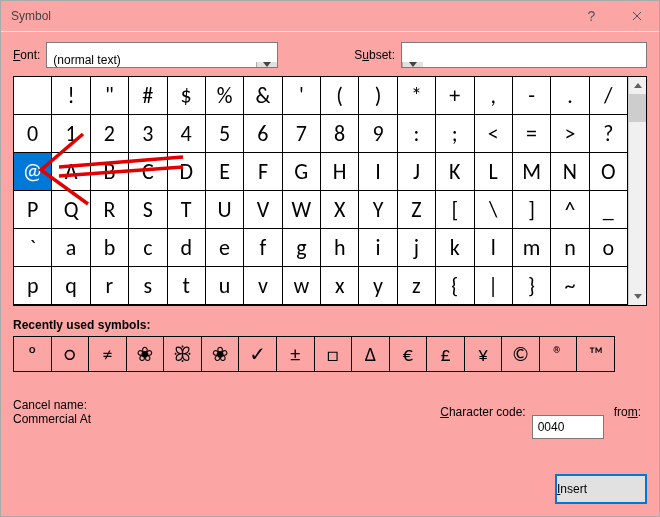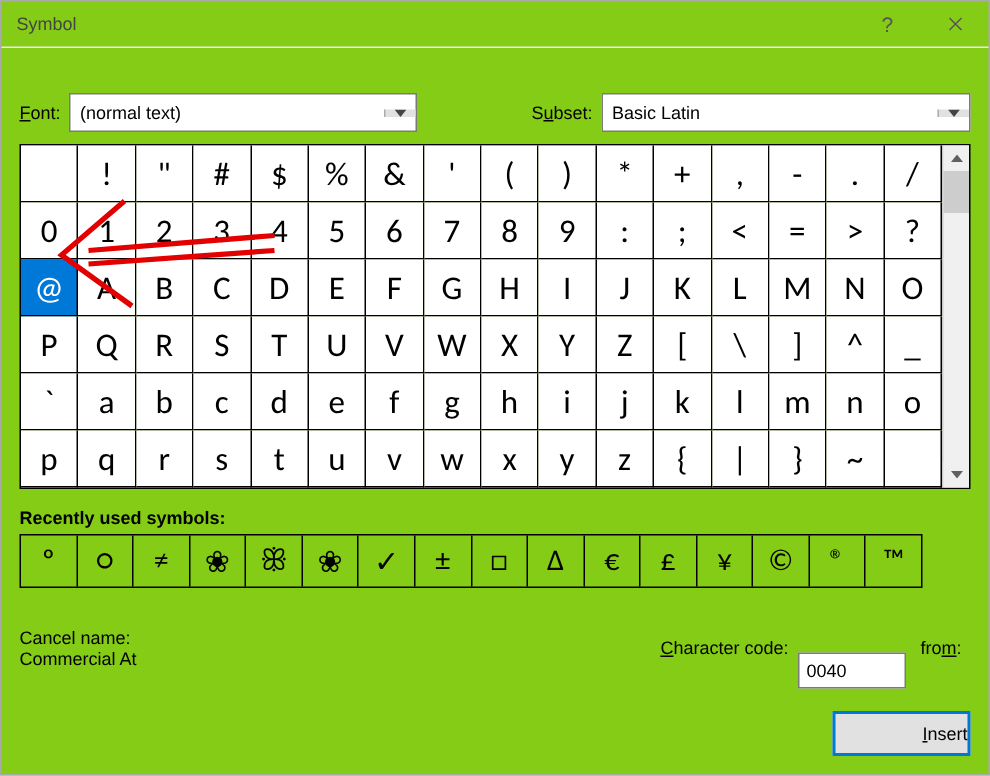--- a/index.html
+++ b/index.html
@@ -9,21 +9,21 @@
     background: #fff;
     color: #000;
   }
   .dialog {
     width: 660px;
     height: 517px;
     border: 1px solid #aaa;
     box-sizing: border-box;
     display: flex;
     flex-direction: column;
-    background: #84cc16;
+    background: #fca5a5;
   }
   .titlebar {
     height: 30px;
     display: flex;
     align-items: center;
     padding: 0 0 0 10px;
     border-bottom: 1px solid #eee;
   }
   .titlebar .title {
     flex: 1;
@@ -44,30 +44,29 @@
     flex: 1;
     padding: 10px 12px 12px 12px;
     display: flex;
     flex-direction: column;
     position: relative;
   }
   .row {
     display: flex;
     align-items: center;
     margin-bottom: 8px;
-    margin-top: 20px;
   }
   .lbl {
     margin-right: 6px;
     white-space: nowrap;
   }
   .lbl .ul { text-decoration: underline; }
   .combo {
     display: flex;
-    align-items: center;
+    align-items: flex-end;
     height: 24px;
     border: 1px solid #7a7a7a;
     background: #fff;
   }
   .combo input {
     border: none;
     outline: none;
     padding: 0 6px;
     font-family: inherit;
     font-size: 12px;
@@ -176,21 +175,21 @@
     gap: 10px;
     margin-top: auto;
   }
   .btn {
     height: 26px;
     min-width: 88px;
     border: 1px solid #adadad;
     background: #e1e1e1;
     display: flex;
     align-items: center;
-    justify-content: flex-end;
+    justify-content: flex-start;
     font-size: 12px;
   }
   .btn.primary {
     border: 2px solid #0078d7;
     background: #e1e1e1;
   }
   .arrow-overlay {
     position: absolute;
     pointer-events: none;
     left: 12px;
@@ -222,21 +221,20 @@
         <input value="(normal text)" style="">
         <div class="arrow">
           <svg width="8" height="5" viewBox="0 0 8 5">
               <polygon points="0,0 8,0 4,5" fill="#444"></polygon>
             </svg>
         </div>
       </div>
       <div style="flex:1"></div>
       <span class="lbl">S<span class="ul">u</span>bset:</span>
       <div class="combo" style="width:244px">
-        <input value="Basic Latin" style="">
         <div class="arrow">
           <svg width="8" height="5" viewBox="0 0 8 5">
               <polygon points="0,0 8,0 4,5" fill="#444"></polygon>
             </svg>
         </div>
       </div>
     </div>
 
     <div class="grid-wrap">
       <div class="symbol-grid" id="symbol-grid">

